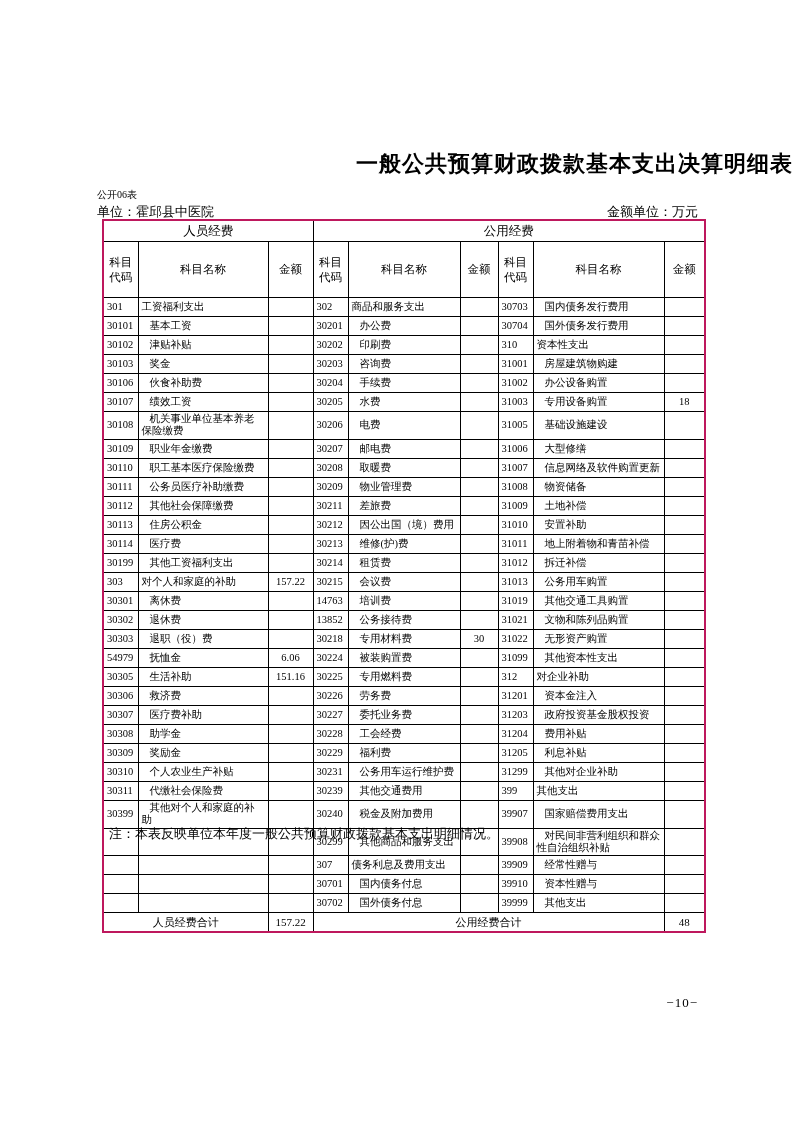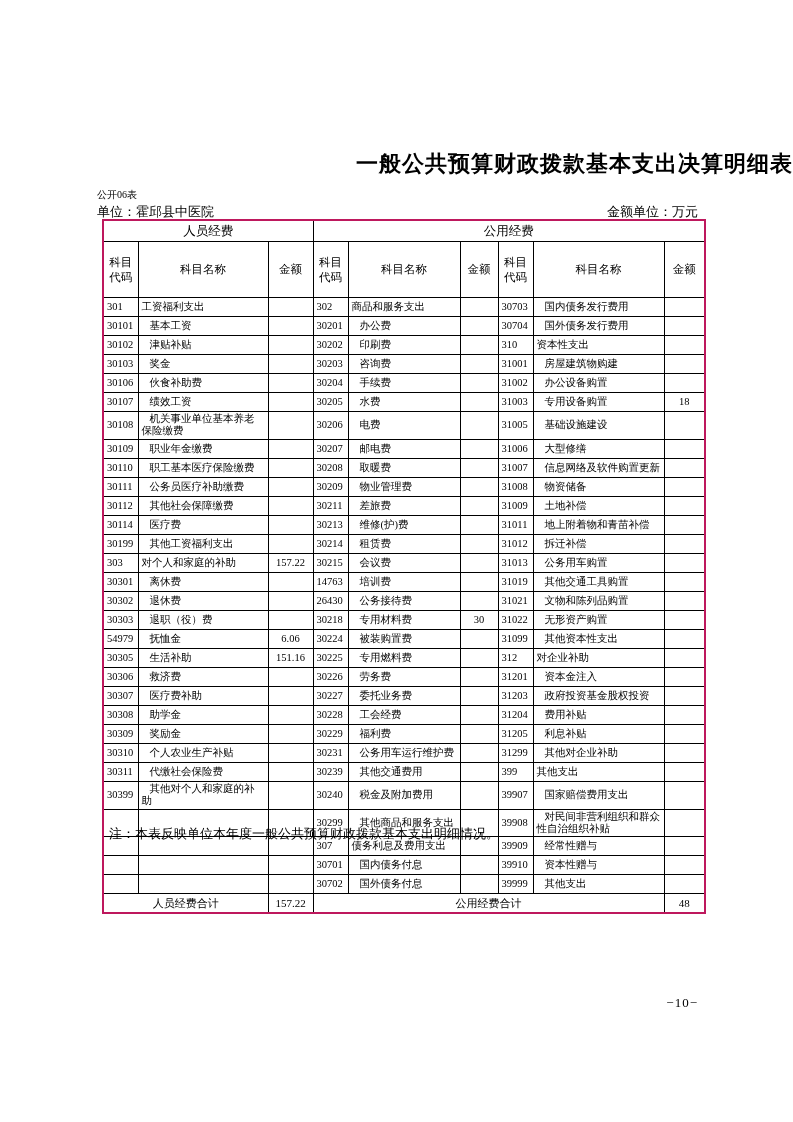--- a/index.html
+++ b/index.html
@@ -204,20 +204,31 @@
         <td class="name child">其他社会保障缴费</td>
         <td class="amt"></td>
         <td class="code">30211</td>
         <td class="name child">差旅费</td>
         <td class="amt"></td>
         <td class="code">31009</td>
         <td class="name child">土地补偿</td>
         <td class="amt"></td>
       </tr>
       <tr>
+        <td class="code">30113</td>
+        <td class="name child">住房公积金</td>
+        <td class="amt"></td>
+        <td class="code">30212</td>
+        <td class="name child">因公出国（境）费用</td>
+        <td class="amt"></td>
+        <td class="code">31010</td>
+        <td class="name child">安置补助</td>
+        <td class="amt"></td>
+      </tr>
+      <tr>
         <td class="code">30114</td>
         <td class="name child">医疗费</td>
         <td class="amt"></td>
         <td class="code">30213</td>
         <td class="name child">维修(护)费</td>
         <td class="amt"></td>
         <td class="code">31011</td>
         <td class="name child">地上附着物和青苗补偿</td>
         <td class="amt"></td>
       </tr>
@@ -251,21 +262,21 @@
         <td class="name child">培训费</td>
         <td class="amt"></td>
         <td class="code">31019</td>
         <td class="name child">其他交通工具购置</td>
         <td class="amt"></td>
       </tr>
       <tr>
         <td class="code">30302</td>
         <td class="name child">退休费</td>
         <td class="amt"></td>
-        <td class="code">26430</td>
+        <td class="code">13852</td>
         <td class="name child">公务接待费</td>
         <td class="amt"></td>
         <td class="code">31021</td>
         <td class="name child">文物和陈列品购置</td>
         <td class="amt"></td>
       </tr>
       <tr>
         <td class="code">30303</td>
         <td class="name child">退职（役）费</td>
         <td class="amt"></td>

